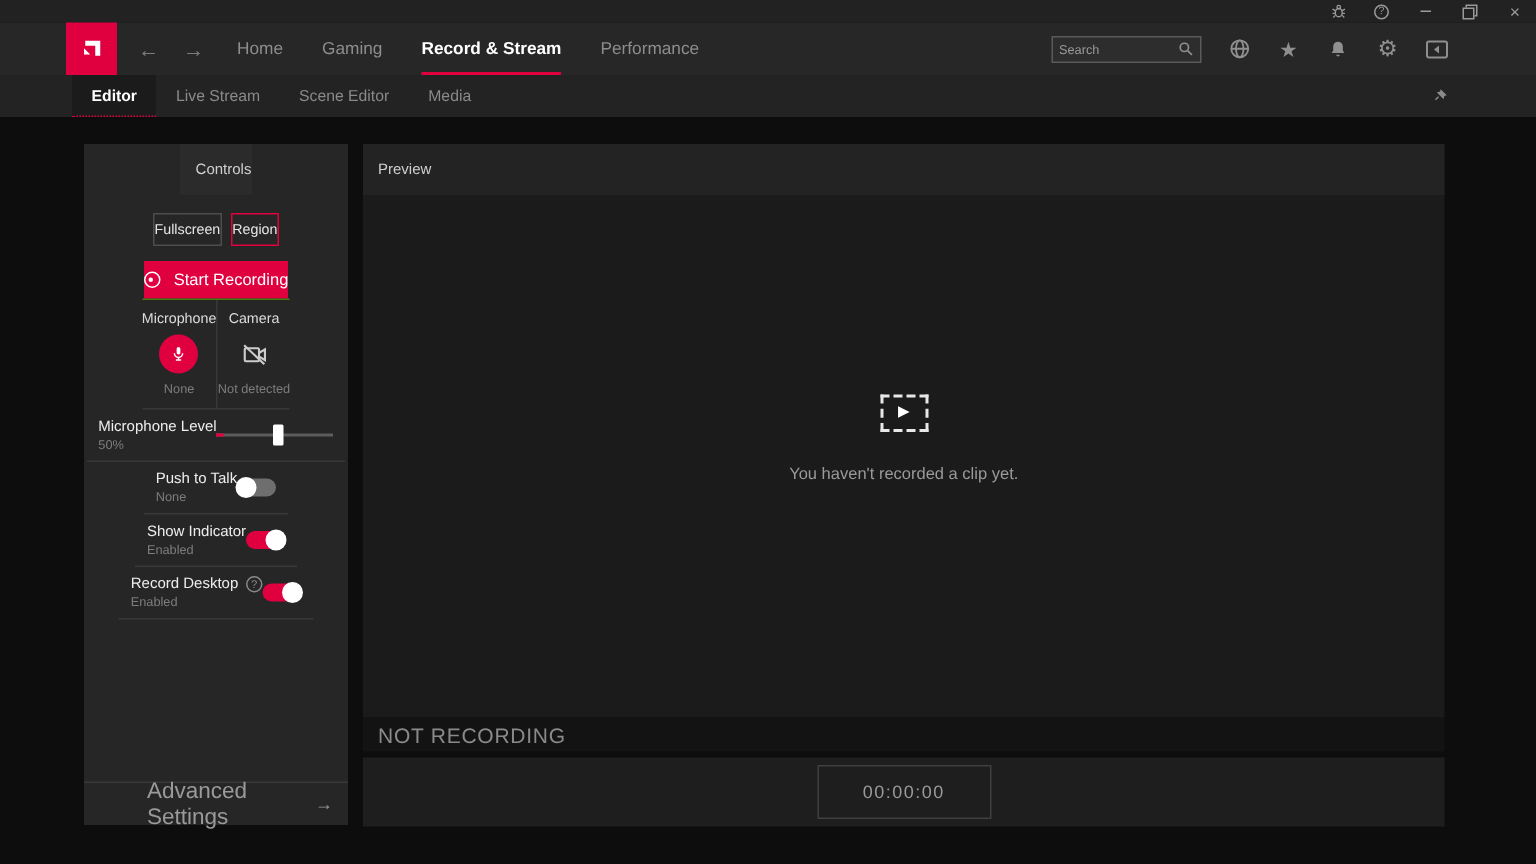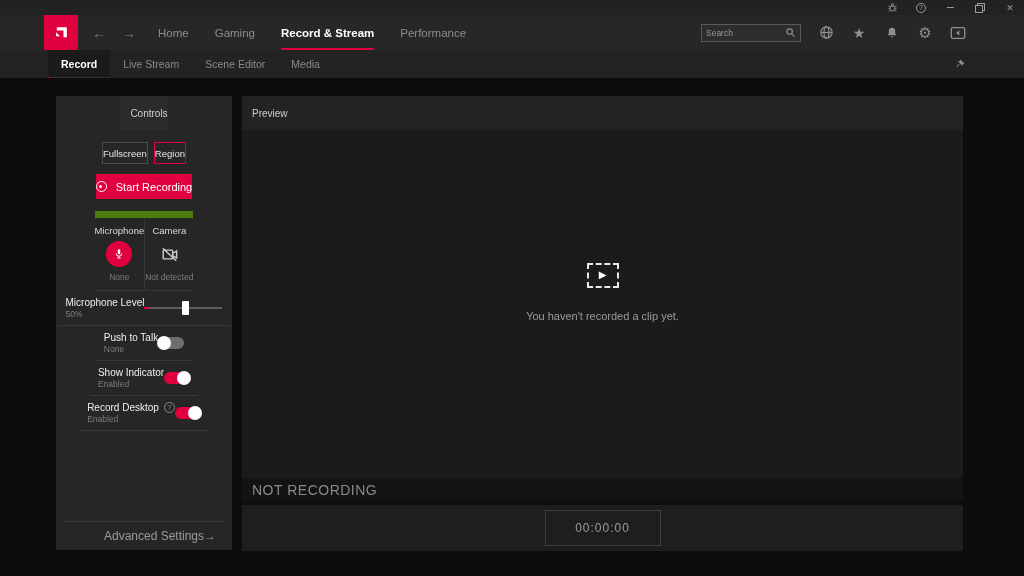--- a/index.html
+++ b/index.html
@@ -56,21 +56,21 @@
                   font-size:10px; color:#cfcfcf; flex:0 0 auto; }
   .mode-row { display:flex; gap:6px; margin:12px 8px 0 8px; }
   .mode-btn { flex:1; height:22px; background:transparent; border:1px solid #4d4d4d; color:#e6e6e6;
               font-size:9.5px; font-family:"Liberation Sans", sans-serif; cursor:pointer; }
   .mode-btn.selected { border:1px solid #e00040; }
   .start-btn { margin:10px 8px 0 8px; height:25px; background:#e00040; border:none; color:#ffffff;
                font-size:11px; font-family:"Liberation Sans", sans-serif; display:flex; align-items:center; justify-content:center; gap:9px; cursor:pointer; }
   .rec-icon { width:11px; height:11px; border:1.5px solid #ffffff; border-radius:50%; position:relative; }
   .rec-icon::after { content:""; position:absolute; left:2.5px; top:2.5px; width:3px; height:3px; border-radius:50%; background:#fff; }
 
-  .device-grid { display:flex; margin-top:12px; border-top:7px solid #4d7c0f; border-bottom:1px solid #383838; }
+  .device-grid { display:flex; border-top:1px solid #4d7c0f; border-bottom:1px solid #383838; }
   .device-cell { flex:1; display:flex; flex-direction:column; align-items:center; padding:7px 0 8px 0; }
   .device-cell.first { border-right:1px solid #383838; }
   .device-label { font-size:9.5px; color:#dcdcdc; }
   .device-icon { height:36px; display:flex; align-items:center; justify-content:center; }
   .mic-circle { width:26px; height:26px; border-radius:50%; background:#e00040; display:flex; align-items:center; justify-content:center; cursor:pointer; }
   .cam-icon { color:#cccccc; }
   .device-value { font-size:8.5px; color:#7d7d7d; }
 
   .ctl-row { border-bottom:1px solid #383838; padding:6px 8px 6px 8px; display:flex; align-items:center; justify-content:space-between; min-height:32px; }
   .ctl-labels { display:flex; flex-direction:column; gap:1px; }
@@ -86,21 +86,21 @@
 
   .toggle { position:relative; width:26px; height:12px; border-radius:6px; cursor:pointer; }
   .toggle.off { background:#6e6e6e; }
   .toggle.on { background:#e00040; }
   .toggle .knob { position:absolute; top:-1px; width:14px; height:14px; border-radius:50%; background:#ffffff; }
   .toggle.off .knob { left:-1px; }
   .toggle.on .knob { right:-1px; }
 
   .panel-spacer { flex:1; }
   .advanced-row { flex:0 0 auto; height:29px; border-top:1px solid #383838; display:flex; align-items:center; justify-content:space-between; padding:0 10px; cursor:pointer; }
-  .advanced-label { font-size:12px; color:#9a9a9a;margin-left:32px; }
+  .advanced-label { font-size:15px; color:#9a9a9a;margin-left:32px; }
   .advanced-arrow { color:#9a9a9a; font-size:12px; }
   .advanced-arrow::before { content:"→"; }
 
   
   .preview-panel { position:absolute; left:242px; top:96px; width:721px; height:382px; background:#1b1b1b; }
   .preview-header { height:34px; background:#232323; display:flex; align-items:center; padding-left:10px; font-size:10px; color:#cfcfcf; }
   .preview-body { height:348px; display:flex; flex-direction:column; align-items:center; justify-content:center; transform:translateY(-12px); }
   .clip-icon { width:32px; height:25px; border:2px dashed #e8e8e8; display:flex; align-items:center; justify-content:center; color:#ffffff; }
   .clip-icon::before { content:"▶"; font-size:10px; line-height:10px; }
   .empty-msg { margin-top:22px; font-size:11px; color:#9a9a9a; }
@@ -181,21 +181,21 @@
       <span class="nicon">
         <svg width="16" height="14" viewBox="0 0 24 20" fill="none" stroke="currentColor" stroke-width="2">
           <rect x="2" y="2" width="20" height="16" rx="2"></rect>
           <path d="M14 6l-5 4 5 4z" fill="currentColor" stroke="none"></path>
         </svg>
       </span>
     </div>
   </div>
 
   <div class="subtabbar">
-    <span class="subtab active">Record</span>
+    <span class="subtab active">Editor</span>
     <span class="subtab">Live Stream</span>
     <span class="subtab">Scene Editor</span>
     <span class="subtab">Media</span>
     <div class="pin-wrap">
       <span class="nicon">
         <svg width="12" height="12" viewBox="0 0 24 24" fill="currentColor">
           <path d="M13 3l8 8-3.2 1-1 4.2-9-9L12 6z"></path>
           <rect x="5" y="14" width="6" height="2" transform="rotate(-45 8 15)"></rect>
         </svg>
       </span>

